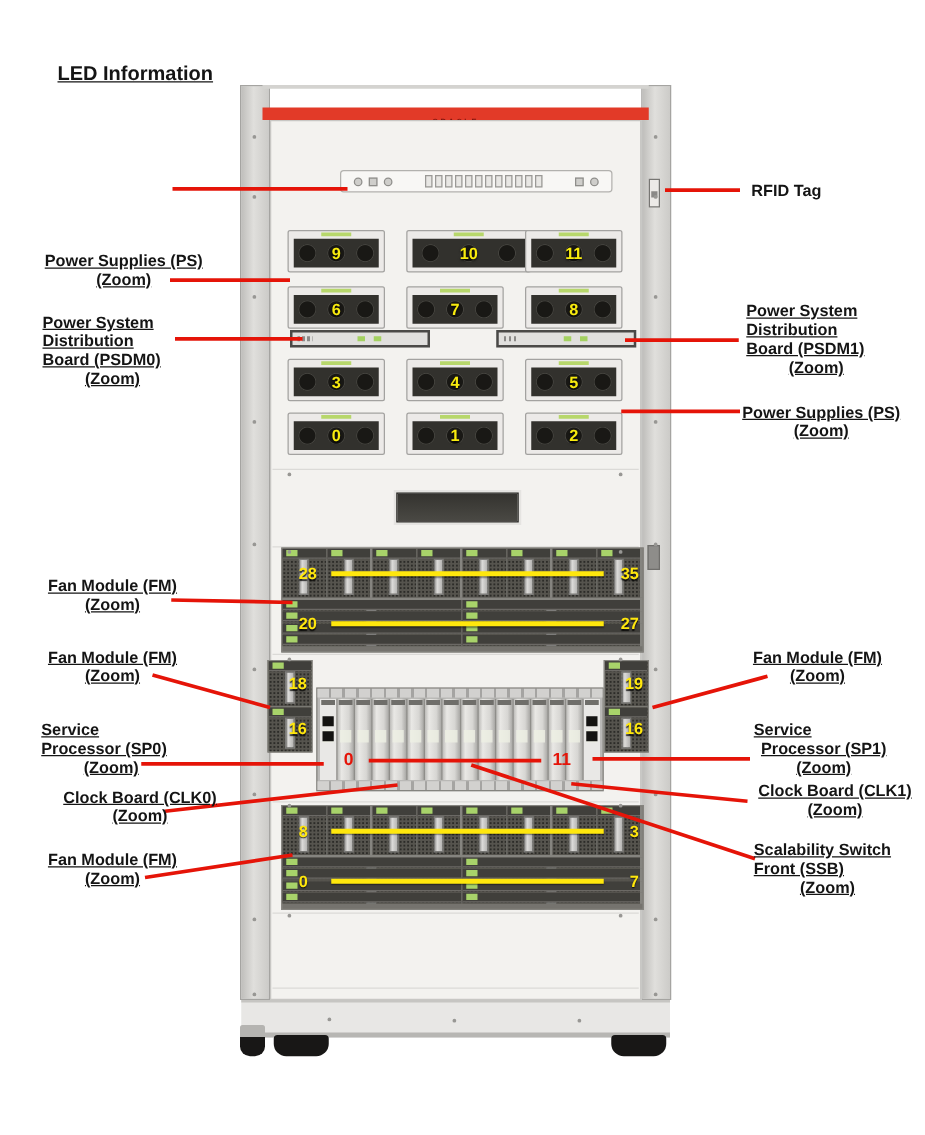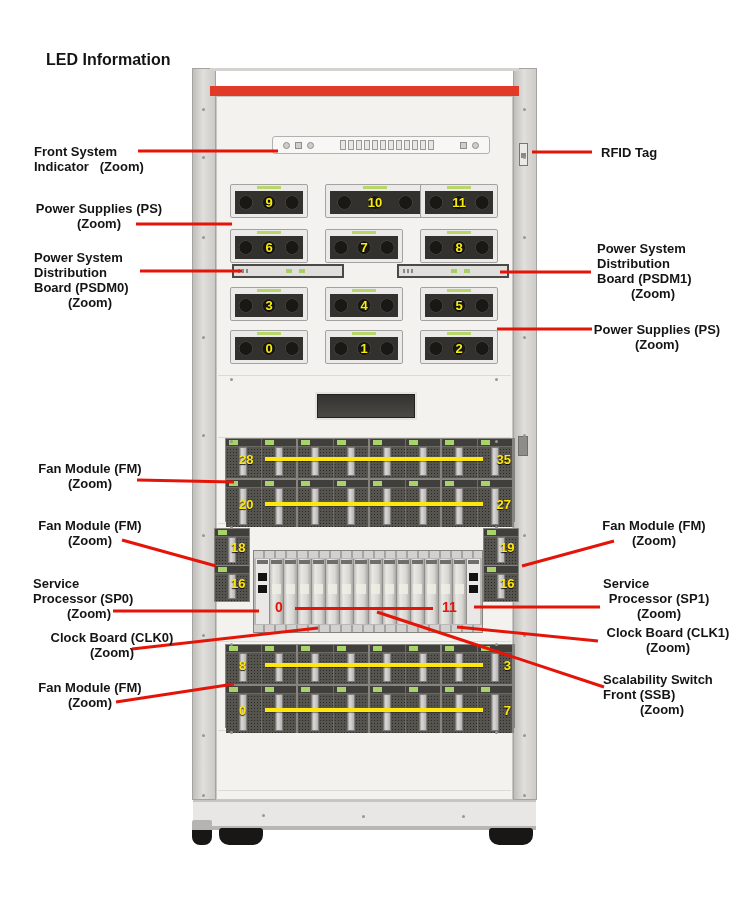--- a/index.html
+++ b/index.html
@@ -60,21 +60,21 @@
   
   .psdm{position:absolute;background:#e0dfdd;border:2px solid #4a4947;box-sizing:border-box;}
   .psdm-text{position:absolute;left:4px;top:3px;width:12px;height:4px;
              background:repeating-linear-gradient(90deg,#8a8987 0 2px,rgba(0,0,0,0) 2px 4px);}
   .psdm-led{position:absolute;top:3px;width:6px;height:4px;background:#a4d162;}
   .psdm-led.l1{left:48%;} .psdm-led.l2{left:60%;}
 
   
   .tray{position:absolute;width:290px;height:84px;border:1px solid #85847f;background:#75736e;box-sizing:border-box;}
   .tray-row{position:relative;display:flex;height:41px;border-bottom:2px solid #85847f;box-sizing:border-box;}
-  .tray-row:last-child{border-bottom:none;height:47px;}
+  .tray-row:last-child{border-bottom:none;height:37px;flex-direction:column;}
   .fm-group{flex:1;display:flex;border-right:2px solid #85847f;}
   .fm-group:last-child{border-right:none;}
   .fm{flex:1;position:relative;background-color:#56544e;
       background-image:radial-gradient(circle,#2c2b28 0.8px,rgba(0,0,0,0) 1px);
       background-size:3px 3px;border-right:1px solid #6e6d68;overflow:hidden;}
   .fm:last-child{border-right:none;}
   .fm::before{content:"";position:absolute;left:0;right:0;top:0;height:7px;background:#403f3b;border-bottom:1px solid #6b6965;}
   .fm-led{position:absolute;left:3px;top:1px;width:9px;height:5px;background:#a8d36a;z-index:1;}
   .fm-handle{position:absolute;left:50%;transform:translateX(-50%);top:8px;bottom:2px;width:8px;
              background:linear-gradient(90deg,#9e9d9b,#dcdbd9 30%,#b3b2b0);border:1px solid #7d7c7a;box-sizing:border-box;}
@@ -104,21 +104,21 @@
   .rnum{position:absolute;font-weight:bold;font-size:14px;color:#e51408;z-index:4;left:21px;top:48px;}
   .rnum.r11{left:188px;}
   .rline{position:absolute;left:41px;width:138px;top:56px;height:3px;background:#e51408;z-index:3;}
 
   
   #pointers{position:absolute;left:0;top:0;width:740px;height:908px;z-index:5;pointer-events:none;}
   #callouts{position:absolute;left:0;top:0;width:740px;height:908px;z-index:6;}
   .callout{position:absolute;color:#141414;font-weight:bold;font-size:13px;line-height:15px;}
   .callout.big{font-size:16px;line-height:19px;}
   .callout .ln span{white-space:nowrap;}
-  .callout.link .ln span{}
+  .callout.link .ln span{text-decoration:underline;}
 </style>
 </head>
 <body>
 
 <div id="rack">
   <div class="rail" id="rail-l"></div>
   <div class="rail" id="rail-r"></div>
   <div id="rack-cap"></div>
   <div id="red-bar">
     <span>ORACLE</span>
@@ -530,24 +530,20 @@
     <line x1="497" y1="329" x2="592" y2="329" stroke="#e51408" stroke-width="3"></line>
     <line x1="522" y1="566" x2="614" y2="541" stroke="#e51408" stroke-width="3"></line>
     <line x1="474" y1="607" x2="600" y2="607" stroke="#e51408" stroke-width="3"></line>
     <line x1="457" y1="627" x2="598" y2="641" stroke="#e51408" stroke-width="3"></line>
     <line x1="377" y1="612" x2="604" y2="687" stroke="#e51408" stroke-width="3"></line>
   </svg>
 <div id="callouts">
     <div class="callout link big" style="position: absolute; left: 46px; top: 50px; width: 160px;">
       <div class="ln" style="text-align: left;"><span>LED Information</span></div>
     </div>
-    <div class="callout link" style="position: absolute; left: 34px; top: 144px; width: 140px;">
-      <div class="ln" style="text-align: left;"><span>Front System</span></div>
-      <div class="ln" style="text-align: left;"><span>Indicator&nbsp;&nbsp;&nbsp;(Zoom)</span></div>
-    </div>
     <div class="callout link" style="position: absolute; left: 28px; top: 201px; width: 142px;">
       <div class="ln" style="text-align: center;"><span>Power Supplies (PS)</span></div>
       <div class="ln" style="text-align: center;"><span>(Zoom)</span></div>
     </div>
     <div class="callout link" style="position: absolute; left: 34px; top: 250px; width: 112px;">
       <div class="ln" style="text-align: left;"><span>Power System</span></div>
       <div class="ln" style="text-align: left;"><span>Distribution</span></div>
       <div class="ln" style="text-align: left;"><span>Board (PSDM0)</span></div>
       <div class="ln" style="text-align: center;"><span>(Zoom)</span></div>
     </div>

